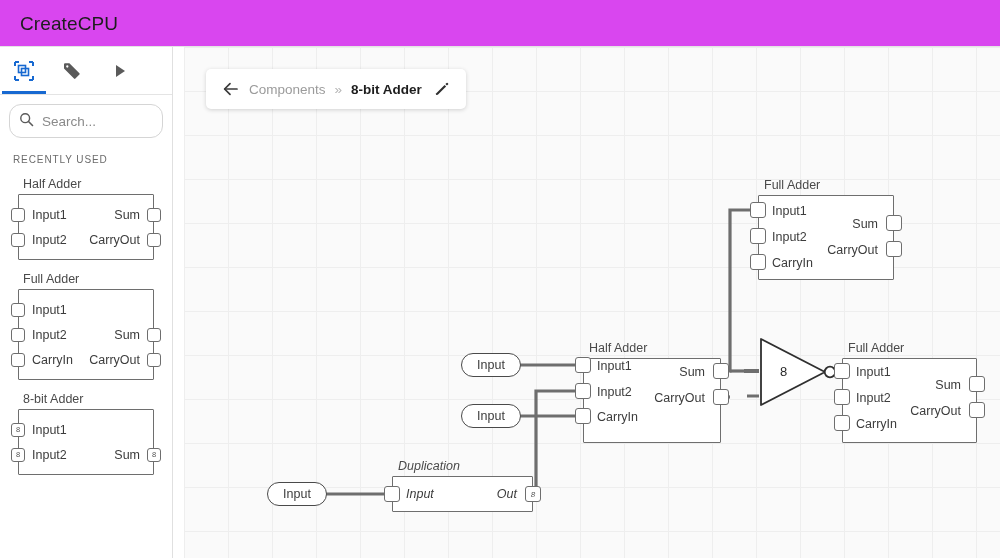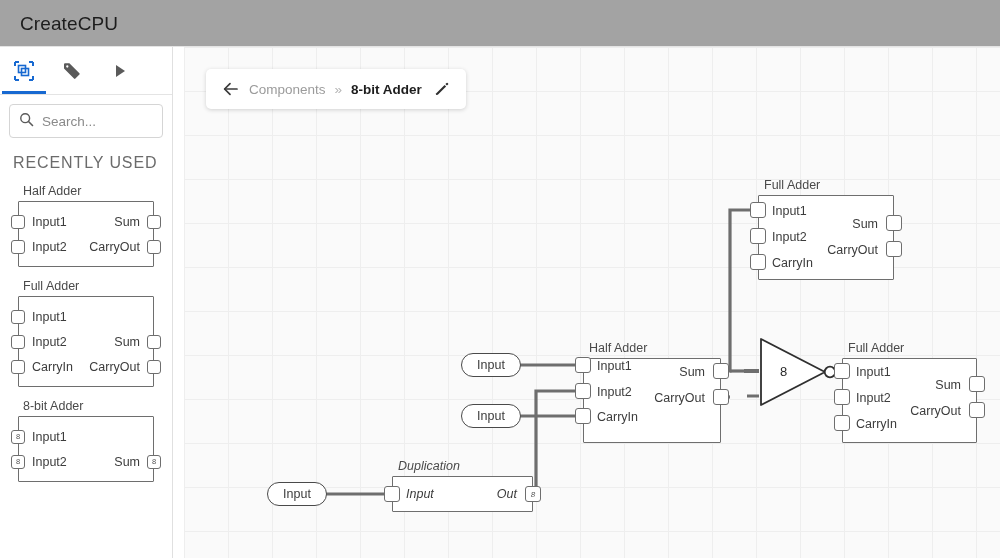--- a/index.html
+++ b/index.html
@@ -7,21 +7,21 @@
     width: 1000px; height: 558px;
     font-family: "Liberation Sans", sans-serif;
     background: #ffffff;
     overflow: hidden;
   }
   #app { position: relative; width: 1000px; height: 558px; }
 
   
   #topbar {
     position: absolute; left: 0; top: 0; width: 1000px; height: 47px;
-    background: #a3a3a3; border-bottom: 1px solid #e4e4e4;
+    background: #d946ef; border-bottom: 1px solid #e4e4e4;
   }
   #app-title {
     position: absolute; left: 20px; top: 13px;
     font-size: 19px; color: #1d1d1d; letter-spacing: .1px;
   }
 
   
   #sidebar {
     position: absolute; left: 0; top: 47px; width: 173px; height: 511px;
     background: #ffffff; border-right: 1px solid #e0e0e0;
@@ -37,32 +37,32 @@
   }
   .tab.active::after {
     content: ""; position: absolute; left: 2px; right: 2px; bottom: 0;
     height: 3px; background: #1769d1;
   }
   .tab svg { display: block; }
 
   
   #search-wrap { padding: 9px 9px 0 9px; }
   #search-box {
-    height: 32px; border: 1px solid #d5d5d5; border-radius: 4px;
+    height: 32px; border: 1px solid #d5d5d5; border-radius: 12px;
     display: flex; align-items: center; gap: 8px; padding: 16px 9px;
     background: #fff;
   }
   #search-input {
     border: 0; outline: 0; font-size: 13.5px; color: #4a4a4a;
     font-family: "Liberation Sans", sans-serif; width: 110px; background: transparent;
   }
   #search-input::placeholder { color: #8a8a8a; }
 
   .section-label {
-    font-size: 16px; color: #6b6b6b; letter-spacing: .9px;
+    font-size: 10px; color: #6b6b6b; letter-spacing: .9px;
     padding: 16px 0 0 13px;
   }
 
   
   .comp { position: relative; margin: 12px 0 0 0; }
   .comp-title {
     font-size: 12.5px; color: #4a4a4a; padding-left: 23px; margin-bottom: 3px;
   }
   .comp-body {
     position: relative; margin-left: 18px; margin-right: 18px;

